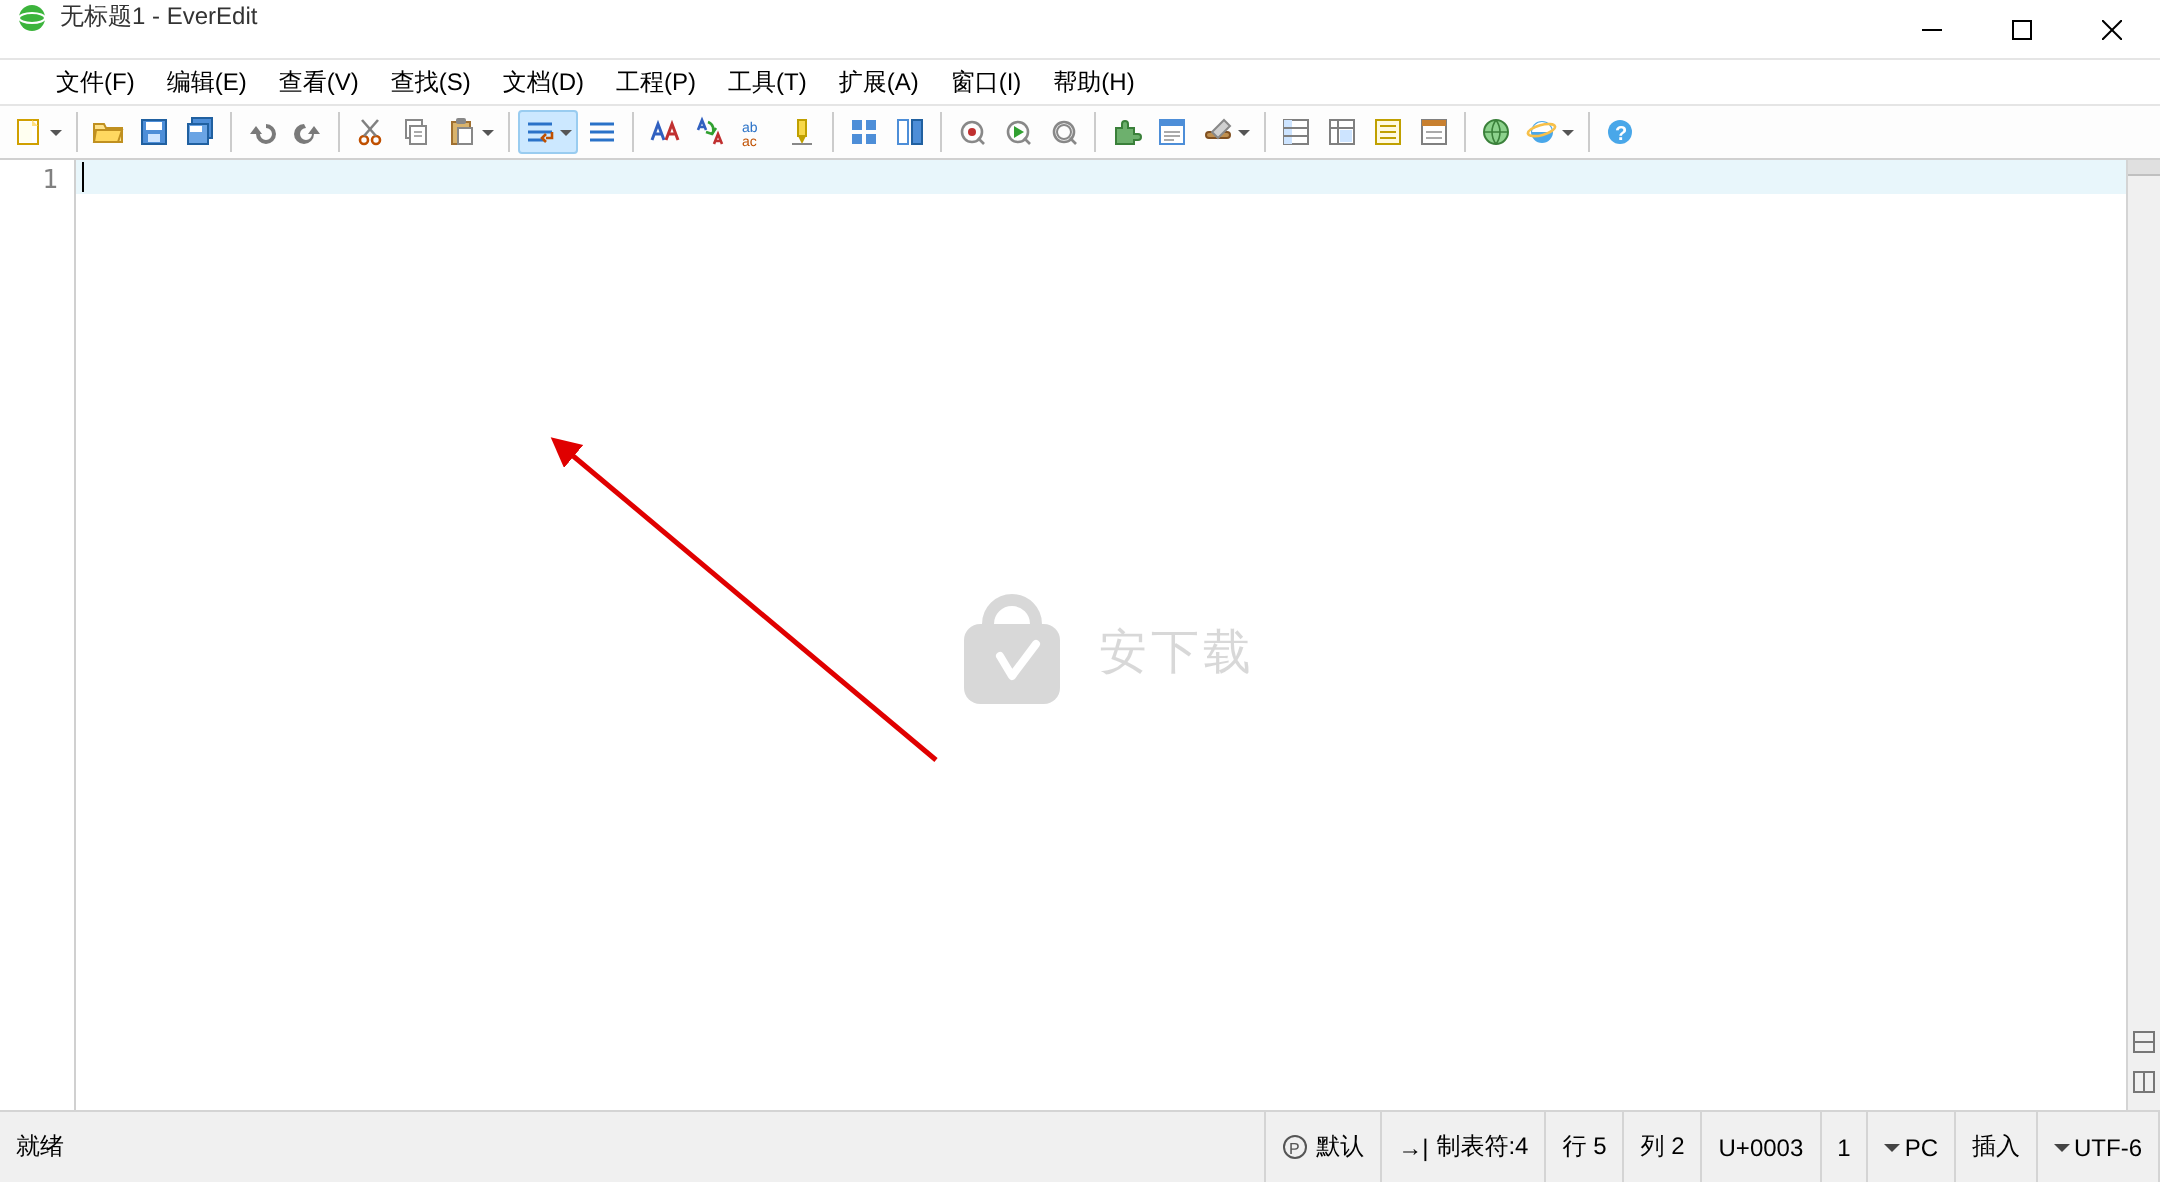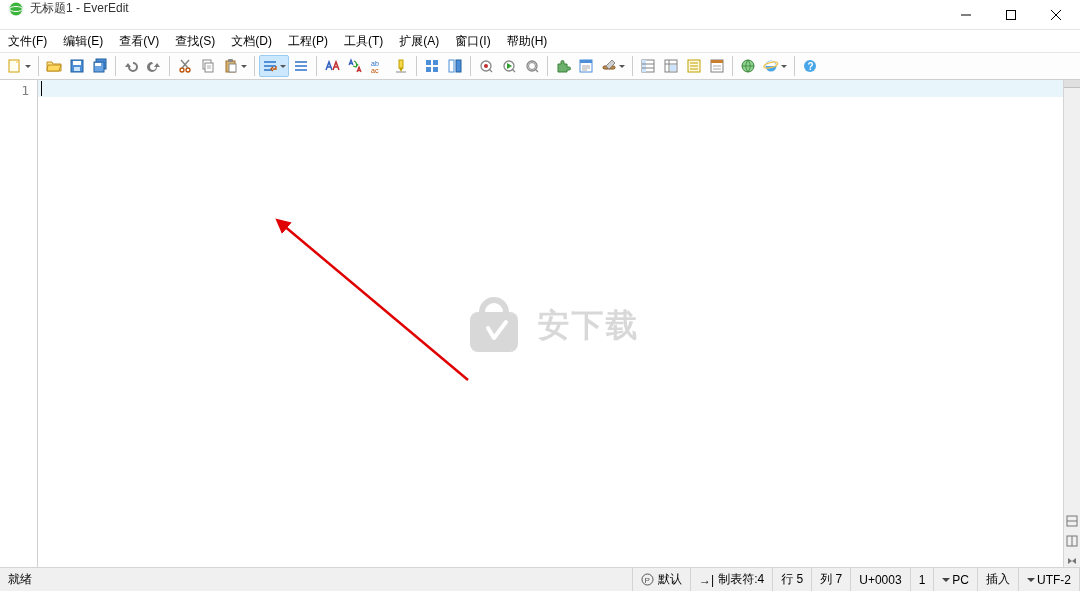--- a/index.html
+++ b/index.html
@@ -4,50 +4,50 @@
 <style>
 * { margin: 0; padding: 0; box-sizing: border-box; }
 body { font-family: "Microsoft YaHei", "Segoe UI", Tahoma, sans-serif; font-size: 12px; background: #fff; overflow: hidden; width: 1080px; height: 591px; position: relative; }
 
 .titlebar { height: 30px; background: #fff; border-bottom: 1px solid #e5e5e5; display: flex; align-items: center; padding: 0 2px 12px 8px; }
 .titlebar .app-icon { width: 16px; height: 16px; margin-right: 6px; }
 .titlebar .title { flex: 1; font-size: 12px; color: #333; }
 .win-controls { display: flex; height: 100%; }
 .win-btn { width: 45px; height: 29px; display: flex; align-items: center; justify-content: center; cursor: pointer; }
 
-.menubar { height: 22px; display: flex; align-items: center; padding: 0 0; background: #fff; }
+.menubar { height: 22px; display: flex; align-items: center; padding: 0 20px; background: #fff; }
 .menu-item { padding: 2px 8px; cursor: pointer; font-size: 12px; }
 
 .toolbar { height: 28px; background: #fdfdfd; border-top: 1px solid #e5e5e5; border-bottom: 1px solid #d0d0d0; display: flex; align-items: center; padding: 0 4px; gap: 1px; }
 .tool-btn { width: 22px; height: 22px; display: flex; align-items: center; justify-content: center; cursor: pointer; border: 1px solid transparent; border-radius: 2px; position: relative; }
 .tool-btn.active { background: #cce8ff; border-color: #99ccf0; }
 .tool-btn.dd { width: 30px; padding-right: 8px; }
 .tool-btn.dd::after { content: ""; position: absolute; right: 2px; top: 50%; margin-top: -1px; border: 3px solid transparent; border-top-color: #555; }
 .tool-sep { width: 1px; height: 20px; background: #ccc; margin: 0 3px; }
 
 .editor-wrap { position: absolute; top: 80px; left: 0; right: 0; bottom: 20px; display: flex; }
 .gutter { width: 38px; background: #fff; border-right: 1px solid #d0d0d0; text-align: right; padding: 2px 8px 0 0; color: #808080; font-family: Consolas, monospace; font-size: 13px; line-height: 17px; }
 .editor { flex: 1; position: relative; background: #fff; }
 .current-line { position: absolute; left: 0; right: 0; top: 0; height: 17px; background: #e8f6fb; }
 .caret { position: absolute; left: 3px; top: 1px; width: 1px; height: 15px; background: #000; }
 .right-rail { width: 17px; background: #f0f0f0; border-left: 1px solid #d4d4d4; display: flex; flex-direction: column; }
 .right-rail .top-tab { height: 8px; background: #e0e0e0; border-bottom: 1px solid #c0c0c0; }
 .right-rail .scroll-space { flex: 1; }
 .right-rail .mini-btn { width: 16px; height: 16px; margin: 2px auto; display: flex; align-items: center; justify-content: center; font-size: 10px; color: #555; cursor: pointer; }
 
-.statusbar { position: absolute; bottom: 0; left: 0; right: 0; height: 24px; background: #f0f0f0; border-top: 1px solid #d4d4d4; display: flex; align-items: flex-start; font-size: 12px; }
+.statusbar { position: absolute; bottom: 0; left: 0; right: 0; height: 36px; background: #f0f0f0; border-top: 1px solid #d4d4d4; display: flex; align-items: flex-start; font-size: 12px; }
 .status-cell { padding: 0 8px; height: 100%; display: flex; align-items: center; border-right: 1px solid #d4d4d4; white-space: nowrap; }
 .status-cell.left { flex: 1; border-right: none; border-left: none; }
 .status-cell .dd-arr { margin-right: 2px; display:inline-block; border: 4px solid transparent; border-top-color: #444; transform: translateY(2px); }
 .status-cell.first { border-right: 1px solid #d4d4d4; }
 
 .watermark { position: absolute; left: 50%; top: 50%; transform: translate(-50%, -50%); opacity: 0.15; pointer-events: none; display: flex; align-items: center; gap: 12px; }
 .wm-icon { width: 64px; height: 64px; }
 .wm-text { display: flex; flex-direction: column; }
-.wm-cn { font-size: 32px; font-weight: bold; color: #000; letter-spacing: 2px; }
+.wm-cn { font-size: 24px; font-weight: normal; color: #000; letter-spacing: 2px; }
 .wm-en { font-size: 20px; color: #000; letter-spacing: 1px; }
 
 .arrow-overlay { position: absolute; left: 230px; top: 130px; pointer-events: none; }
 </style>
 </head>
 <body>
 
 <div class="titlebar">
   <svg class="app-icon" viewBox="0 0 16 16">
       <circle cx="8" cy="8" r="6.5" fill="#3cb43c"></circle>
@@ -368,25 +368,25 @@
         <circle cx="6.5" cy="6.5" r="5.5" fill="none" stroke="#555"></circle>
         <text x="3.5" y="10" font-size="8" fill="#555">P</text>
       </svg>
       <span>默认</span>
     </div>
   <div class="status-cell">
       <span style="margin-right:4px">→|</span>
       <span>制表符:4</span>
     </div>
   <div class="status-cell">行 5</div>
-  <div class="status-cell">列 7</div>
+  <div class="status-cell">列 2</div>
   <div class="status-cell">U+0003</div>
   <div class="status-cell">1</div>
   <div class="status-cell">
       <span class="dd-arr"></span>
       <span>PC</span>
     </div>
   <div class="status-cell">插入</div>
   <div class="status-cell">
       <span class="dd-arr"></span>
-      <span>UTF-2</span>
+      <span>UTF-6</span>
     </div>
 </div>
 
 </body></html>

